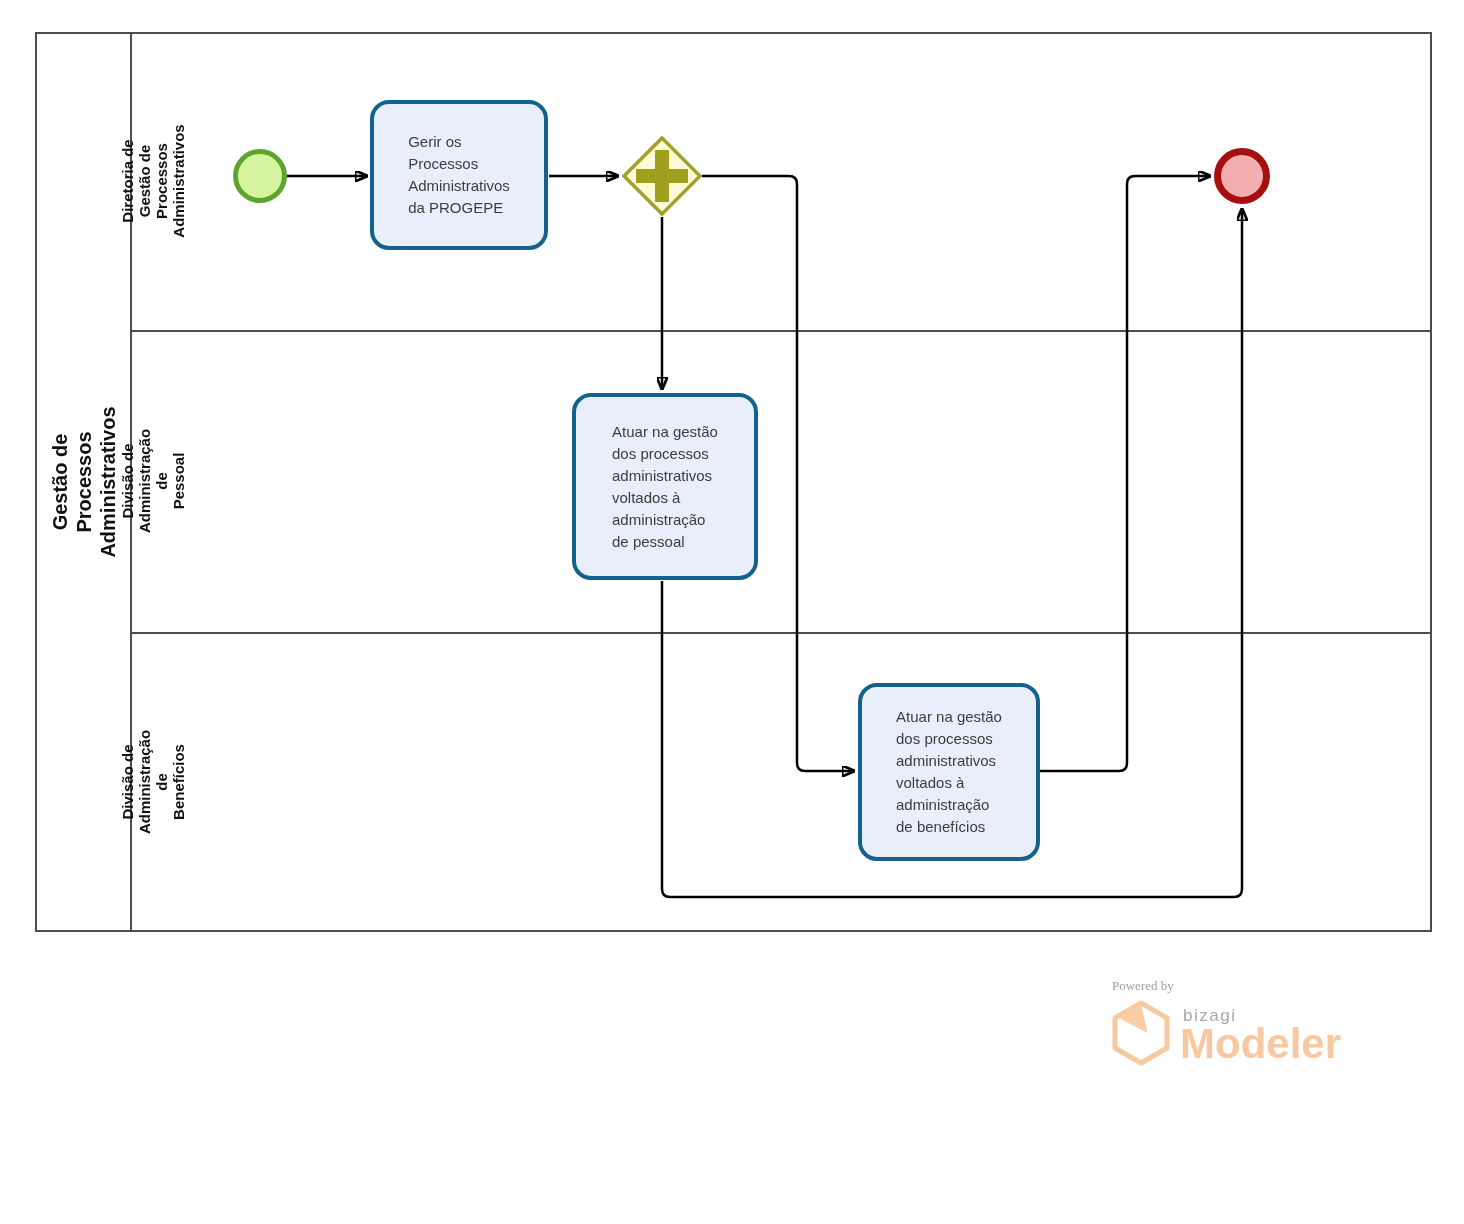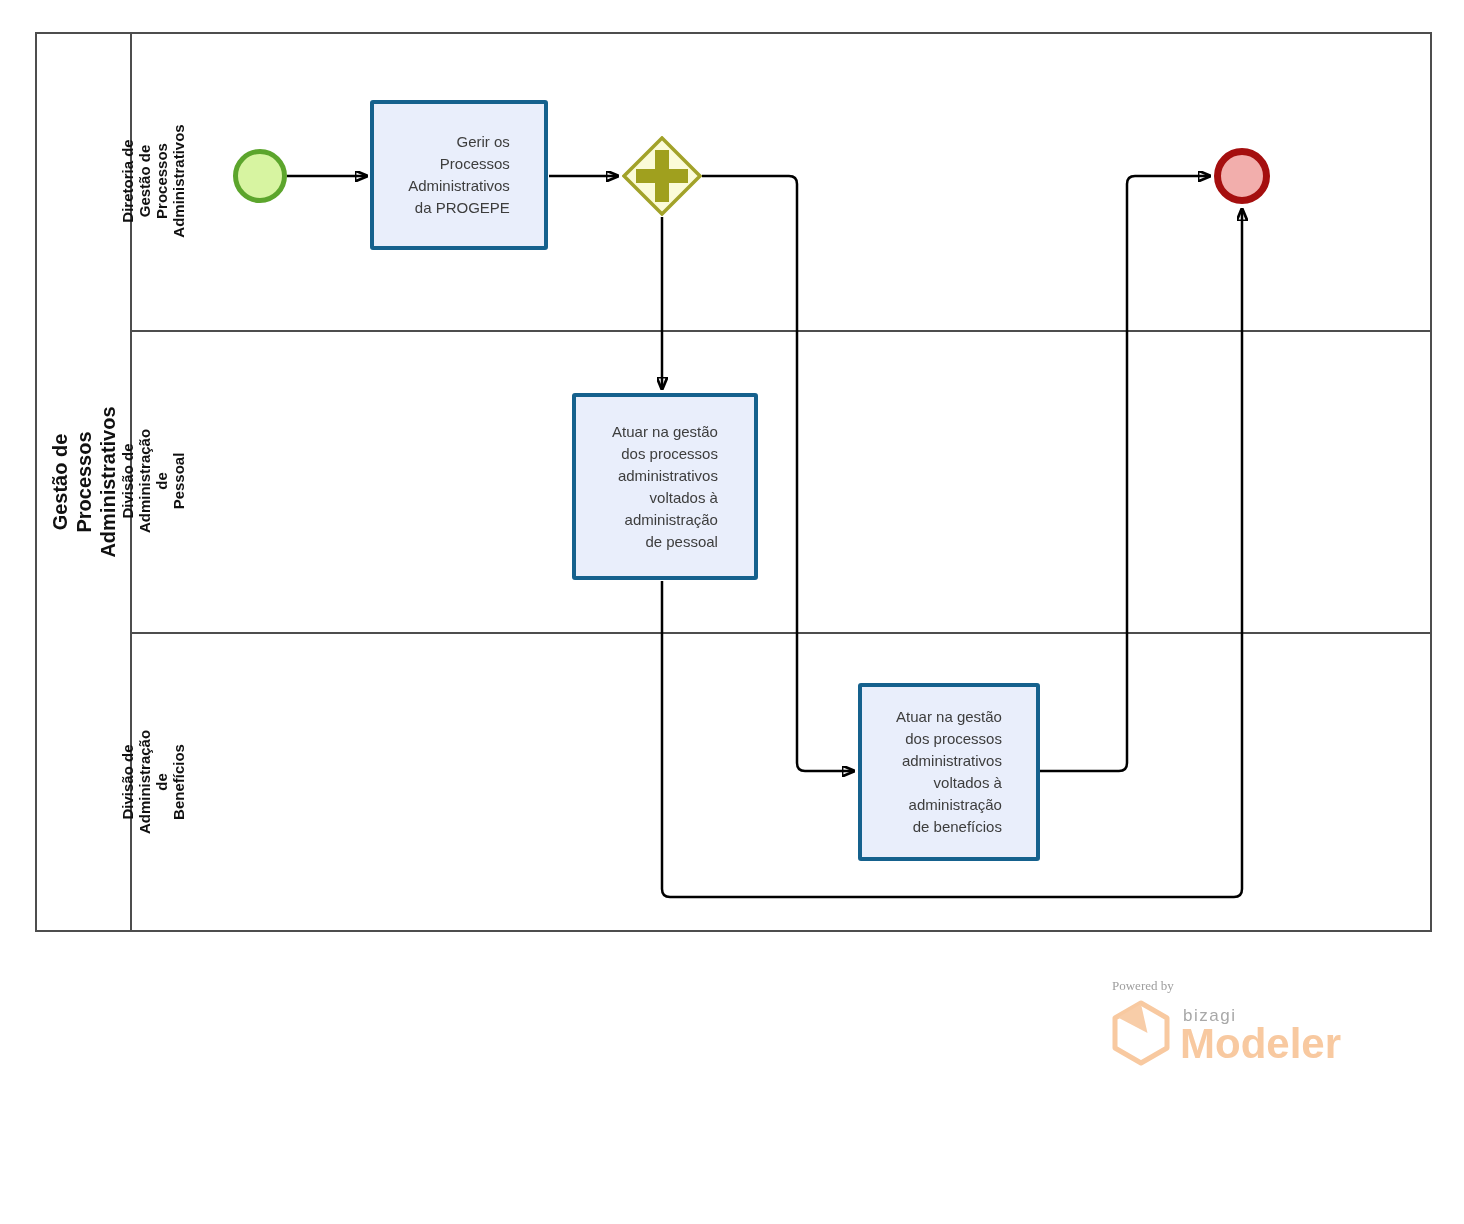--- a/index.html
+++ b/index.html
@@ -45,23 +45,23 @@
   .lane-label-box{position:absolute;left:131px;width:44px;}
   .lane-label-box.l1{top:32px;height:298px;}
   .lane-label-box.l2{top:330px;height:302px;}
   .lane-label-box.l3{top:632px;height:300px;}
   .lane-label{width:290px;font-size:15px;line-height:17px;}
   
   .connectors{position:absolute;left:0;top:0;width:1464px;height:1224px;pointer-events:none;}
   .connectors path{stroke:var(--flow);stroke-width:2.5;fill:none;}
   
   .task{
-    position:absolute;border:4px solid var(--task-border);border-radius:3px;
+    position:absolute;border:4px solid var(--task-border);border-radius:19px;
     background:var(--task-fill);display:flex;align-items:center;justify-content:center;
-    color:var(--text);font-size:15px;line-height:22px;text-align:right;
+    color:var(--text);font-size:15px;line-height:22px;text-align:left;
   }
   .task span{white-space:pre-line;}
   .task.t1{left:370px;top:100px;width:170px;height:142px;}
   .task.t2{left:572px;top:393px;width:178px;height:179px;}
   .task.t3{left:858px;top:683px;width:174px;height:170px;}
   .event{position:absolute;border-radius:50%;}
   .event.start{left:233px;top:149px;width:44px;height:44px;border:5px solid var(--start-border);background:var(--start-fill);}
   .event.end{left:1214px;top:148px;width:42px;height:42px;border:7px solid var(--end-border);background:var(--end-fill);}
   .gateway{position:absolute;left:622px;top:136px;width:80px;height:80px;}
   

